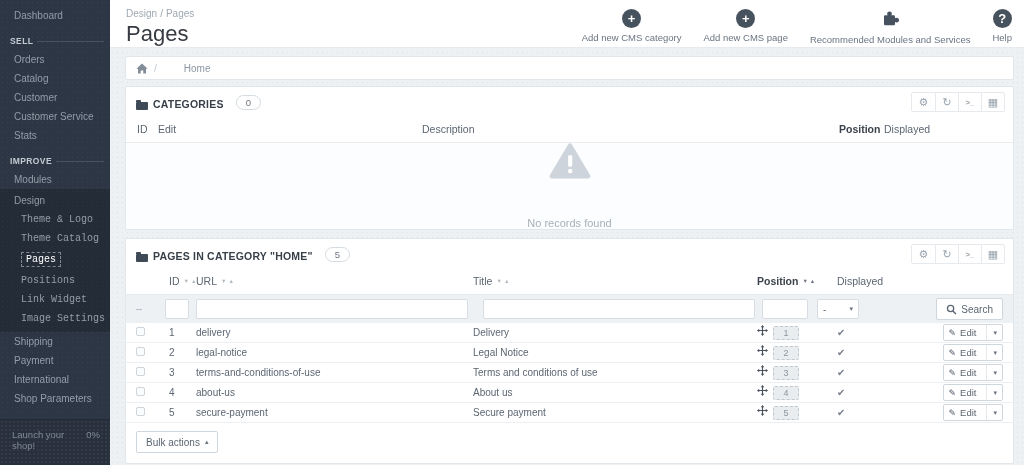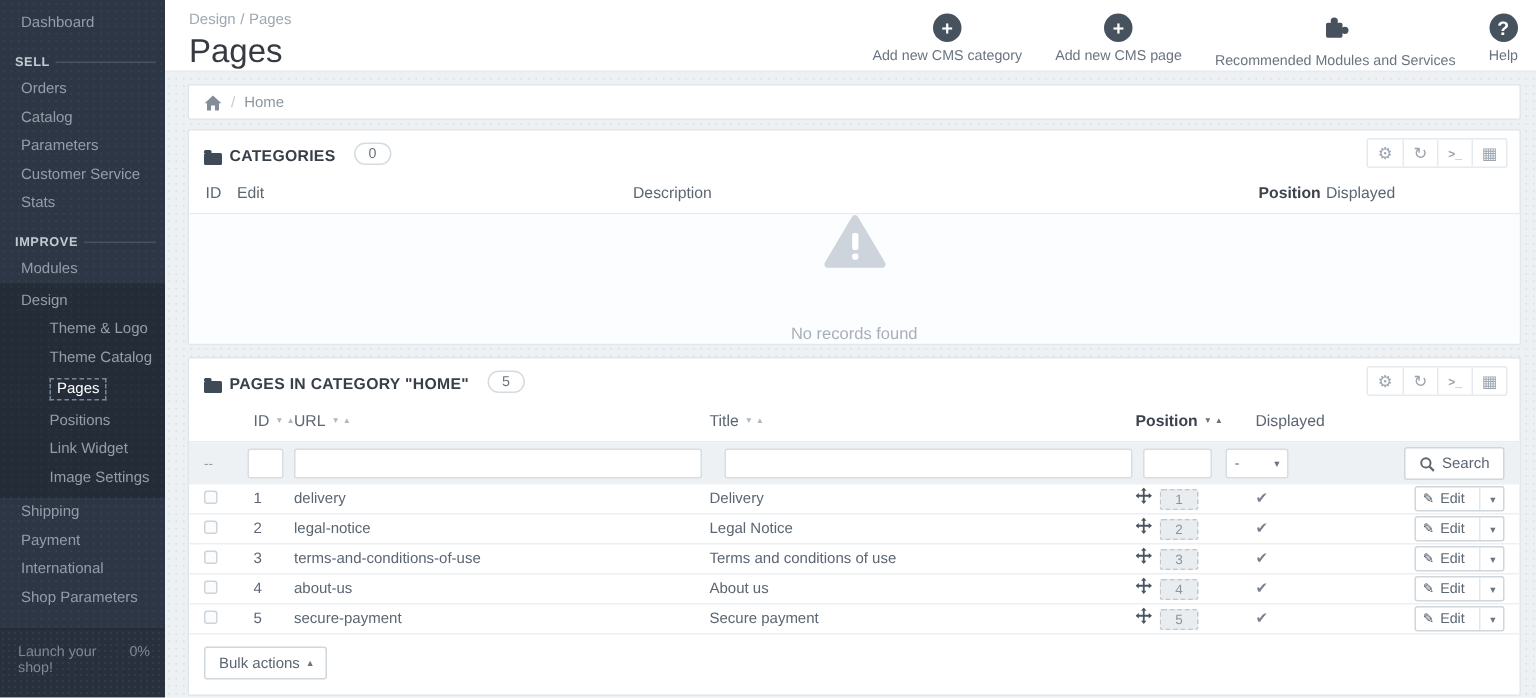--- a/index.html
+++ b/index.html
@@ -17,21 +17,21 @@
     background-size:5px 5px;
     display:flex; flex-direction:column; color:#939ea9;
   }
   .sb-menu { flex:1; overflow:hidden; padding-top:6px; }
   .sb-item { padding:4px 6px 4px 14px; font-size:10px; line-height:11px; cursor:pointer; white-space:nowrap; }
   .sb-heading { display:flex; align-items:center; gap:4px; margin-top:7px; padding:4px 6px 4px 10px; font-size:8.5px; font-weight:bold; letter-spacing:.4px; color:#c2cad2; }
   .sb-heading::after { content:""; flex:1; height:1px; background:#47515f; }
   .sb-submenu { background:#242c38; padding-bottom:4px;
     background-image: radial-gradient(rgba(255,255,255,.04) .8px, transparent .8px); background-size:5px 5px; }
   .sb-submenu .sb-item-expanded { padding-top:6px; }
-  .sb-subitem { padding:4px 4px 4px 33px; font-size:10px; line-height:11px; cursor:pointer; white-space:nowrap; }
+  .sb-subitem { padding:4px 4px 4px 21px; font-size:10px; line-height:11px; cursor:pointer; white-space:nowrap;font-family:Liberation Mono, monospace; }
   .sb-subitem .active-box { border:1px dashed #7d8694; padding:1px 4px; color:#fff; display:inline-block; }
   .launch-bar {
     margin-top:auto; background:#29303d; border-top:1px solid #222937;
     background-image: radial-gradient(rgba(255,255,255,.05) .8px, transparent .8px); background-size:4px 4px;
     padding:9px 10px 14px 12px; display:flex; justify-content:center; font-size:9.5px; color:#7f8994; cursor:pointer;
   }
 
   
   .main { flex:1; display:flex; flex-direction:column; background:#eef1f4;
     background-image: radial-gradient(#dde2e7 .9px, transparent .9px); background-size:5px 5px; }
@@ -41,21 +41,21 @@
   .crumb-top .sep { margin:0 3px; }
   .page-title { font-size:22px; font-weight:400; color:#363a41; margin-top:2px; }
   .header-actions { position:absolute; top:9px; right:12px; display:flex; align-items:flex-start; gap:22px; }
   .header-action { display:flex; flex-direction:column; align-items:center; gap:4px; font-size:9.5px; color:#6a7480; cursor:pointer; white-space:nowrap; }
   .h-icon.circle-glyph { width:19px; height:19px; border-radius:50%; background:#47525f; color:#fff; font-size:13px; line-height:19px; text-align:center; font-weight:bold; }
 
   .content { flex:1; padding:8px 10px 0 15px; }
 
   .crumb-bar { background:#fff; border:1px solid #e1e6ea; border-radius:2px; height:24px;
     display:flex; align-items:center; gap:6px; padding:0 10px; color:#9aa3ad; margin-bottom:6px; }
-  .crumb-bar .home-link { color:#8d97a2; cursor:pointer; }
+  .crumb-bar .home-link { color:#8d97a2; cursor:pointer;margin-left:21px; }
 
   .panel { background:#fff; border:1px solid #e1e6ea; border-radius:2px; margin-bottom:8px; }
   .panel-header { display:flex; align-items:center; padding:5px 8px 4px 10px; }
   .panel-title { display:flex; align-items:flex-end; gap:5px; font-size:10.5px; font-weight:bold; color:#373f49; letter-spacing:.2px; }
   .folder-icon { width:12px; height:8px; background:#3f4a57; border-radius:1px; position:relative; display:inline-block; margin-top:1px; }
   .folder-icon::before { content:""; position:absolute; top:-2px; left:0; width:5px; height:2px; background:#3f4a57; border-radius:1px 1px 0 0; }
   .count-badge { margin-left:7px; border:1px solid #d5dce1; border-radius:9px; padding:1px 9px; font-size:9.5px; color:#6b7480; font-weight:normal; background:#fff; }
   .panel-toolbar { margin-left:auto; display:flex; border:1px solid #e6eaee; border-radius:2px; overflow:hidden; }
   .tb-icon { width:23px; height:18px; display:flex; align-items:center; justify-content:center; color:#9aa5b0; font-size:11px; cursor:pointer; border-left:1px solid #e6eaee; }
   .tb-icon:first-child { border-left:none; }
@@ -104,21 +104,21 @@
 <div class="app">
 
   <aside class="sidebar">
     <nav class="sb-menu" id="sidebar-menu">
         <div class="sb-item"><span>Dashboard</span></div>
         <div class="sb-heading">
           <span>SELL</span>
         </div>
         <div class="sb-item"><span>Orders</span></div>
         <div class="sb-item"><span>Catalog</span></div>
-        <div class="sb-item"><span>Parameters</span></div>
+        <div class="sb-item"><span>Customer</span></div>
         <div class="sb-item"><span>Customer Service</span></div>
         <div class="sb-item"><span>Stats</span></div>
         <div class="sb-heading">
           <span>IMPROVE</span>
         </div>
         <div class="sb-item"><span>Modules</span></div>
         <div class="sb-submenu">
           <div class="sb-item sb-item-expanded"><span>Design</span></div>
           <div class="sb-subitem"><span>Theme &amp; Logo</span></div>
           <div class="sb-subitem"><span>Theme Catalog</span></div>

